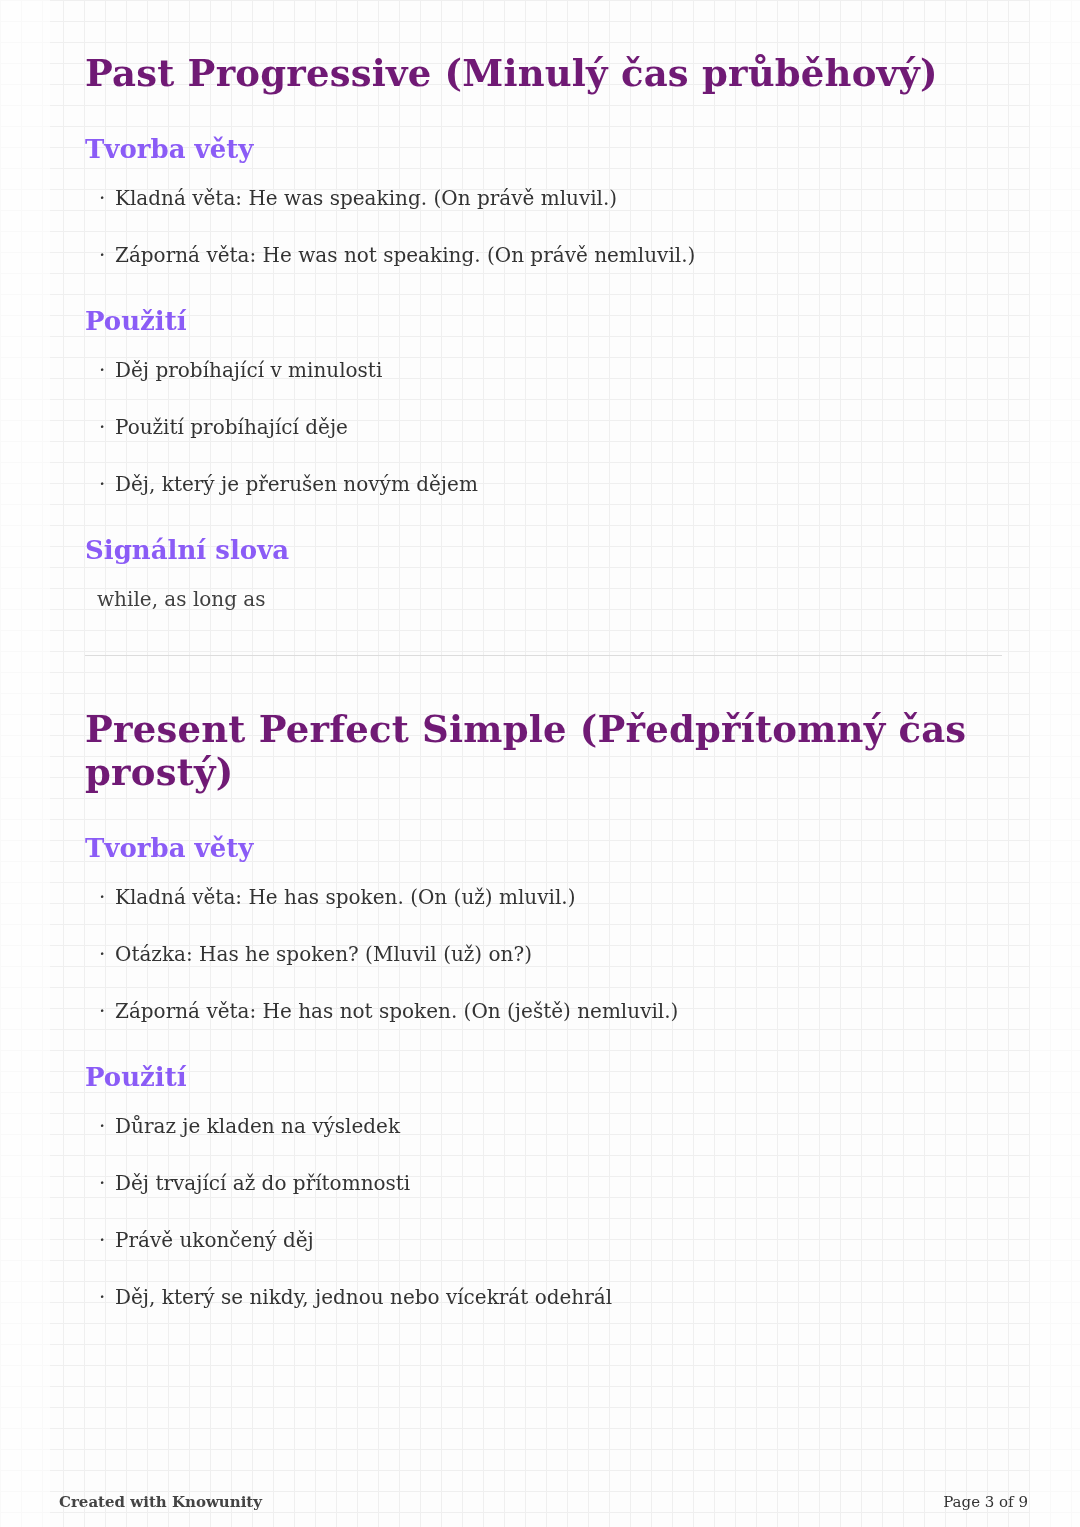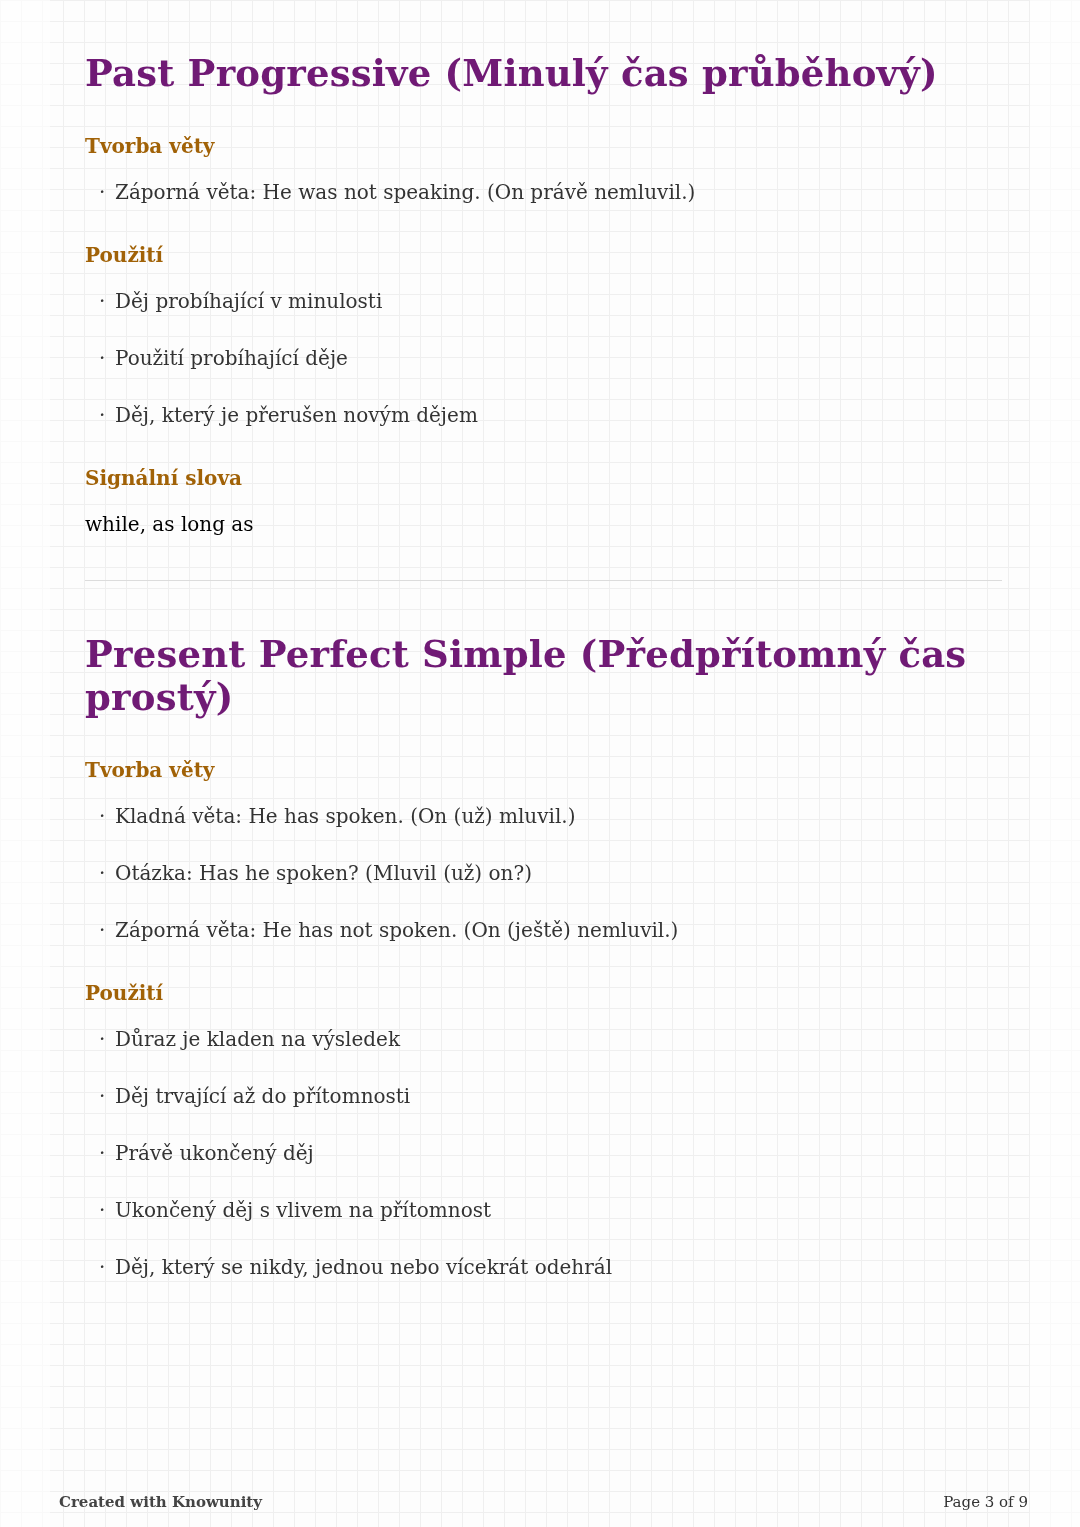--- a/index.html
+++ b/index.html
@@ -29,23 +29,23 @@
   }
   h1.doc-title {
     font-size: 37px;
     line-height: 1.18;
     font-weight: 700;
     color: #701a75;
     margin: 4px 0 28px 0;
     letter-spacing: 0.2px;
   }
   h2.section-heading {
-    font-size: 20px;
+    font-size: 26px;
     font-weight: 700;
-    color: #a16207;
+    color: #8b5cf6;
     margin: 38px 0 22px 0;
   }
   ul.bullet-list {
     list-style: none;
     margin: 0 0 8px 0;
     padding: 0 0 0 30px;
   }
   ul.bullet-list li {
     font-size: 20px;
     line-height: 1.25;
@@ -55,22 +55,22 @@
   }
   ul.bullet-list li::before {
     content: "\00B7";
     position: absolute;
     left: -16px;
     top: 0;
     color: #333333;
   }
   p.plain-text {
     font-size: 20px;
-    margin: 0 0 10px 0;
-    color: #000000;
+    margin: 0 0 10px 12px;
+    color: #404040;
   }
   hr.block-divider {
     border: none;
     border-top: 1px solid #dcdcdc;
     margin: 44px 0 52px 0;
   }
   .footer {
     position: absolute;
     left: 0; right: 0;
     bottom: 16px;
@@ -96,20 +96,21 @@
 <div class="page-edge left"></div>
 <div class="page-edge right"></div>
 
 <div class="content">
 
   <section>
     <h1 class="doc-title">Past Progressive (Minulý čas průběhový)</h1>
 
     <h2 class="section-heading">Tvorba věty</h2>
     <ul class="bullet-list">
+      <li>Kladná věta: He was speaking. (On právě mluvil.)</li>
       <li>Záporná věta: He was not speaking. (On právě nemluvil.)</li>
     </ul>
 
     <h2 class="section-heading">Použití</h2>
     <ul class="bullet-list">
       <li>Děj probíhající v minulosti</li>
       <li>Použití probíhající děje</li>
       <li>Děj, který je přerušen novým dějem</li>
     </ul>
 
@@ -127,21 +128,20 @@
       <li>Kladná věta: He has spoken. (On (už) mluvil.)</li>
       <li>Otázka: Has he spoken? (Mluvil (už) on?)</li>
       <li>Záporná věta: He has not spoken. (On (ještě) nemluvil.)</li>
     </ul>
 
     <h2 class="section-heading">Použití</h2>
     <ul class="bullet-list">
       <li>Důraz je kladen na výsledek</li>
       <li>Děj trvající až do přítomnosti</li>
       <li>Právě ukončený děj</li>
-      <li>Ukončený děj s vlivem na přítomnost</li>
       <li>Děj, který se nikdy, jednou nebo vícekrát odehrál</li>
     </ul>
   </section>
 
 </div>
 
 <div class="footer">
   <span class="credit">Created with Knowunity</span>
   <span class="page-number">Page 3 of 9</span>
 </div>

